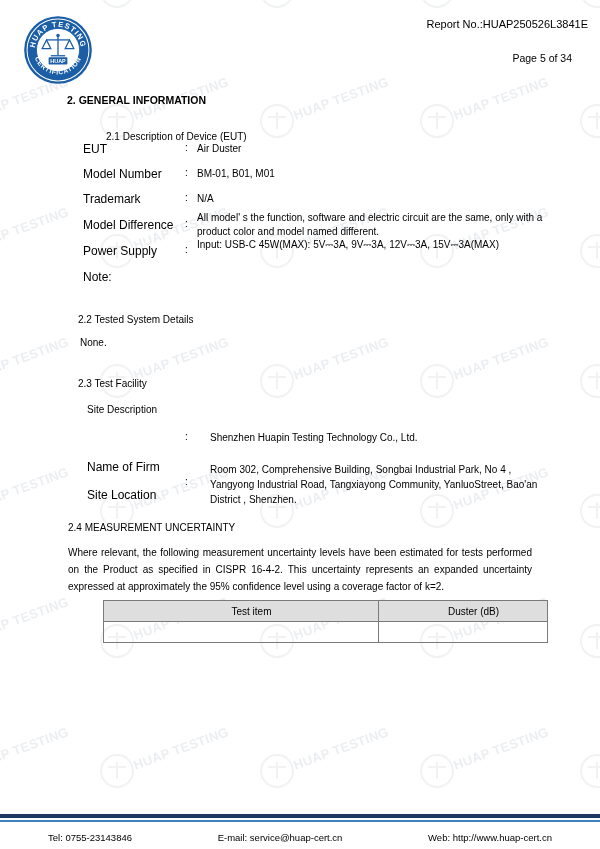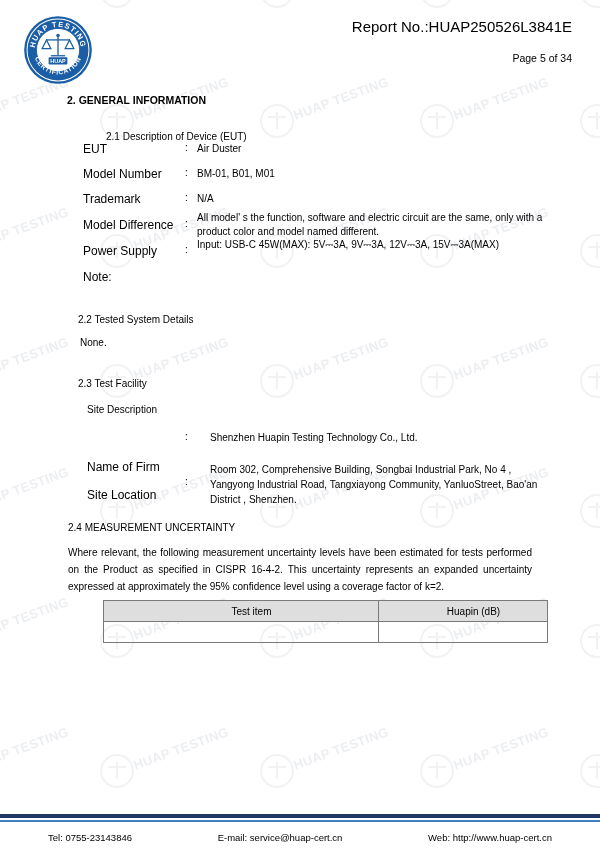--- a/index.html
+++ b/index.html
@@ -85,23 +85,23 @@
   }
   .logo {
     position: absolute;
     left: 22px;
     top: 14px;
     width: 72px;
     height: 72px;
   }
   .report-no {
     position: absolute;
-    right: 28px;
+    right: 12px;
     top: 18px;
-    font-size: 15px;
+    font-size: 11px;
     white-space: nowrap;
   }
   .page-no {
     position: absolute;
     right: 28px;
     top: 52px;
     font-size: 10.5px;
     white-space: nowrap;
   }
 
@@ -426,21 +426,21 @@
 
     <div class="h-sub" style="left:68px; top:522px;">2.4 MEASUREMENT UNCERTAINTY</div>
     <div class="para" style="top:544px;">Where relevant, the following measurement uncertainty levels have been estimated for tests performed on the Product as specified in CISPR 16-4-2. This uncertainty represents an expanded uncertainty expressed at approximately the 95% confidence level using a coverage factor of k=2.</div>
 
   </div>
 
   <table class="mu-table">
     <thead>
       <tr>
         <th class="col-item">Test item</th>
-        <th class="col-val">Huapin (dB)</th>
+        <th class="col-val">Duster (dB)</th>
       </tr>
     </thead>
     <tbody>
       <tr>
         <td></td>
         <td></td>
       </tr>
     </tbody>
   </table>
 

